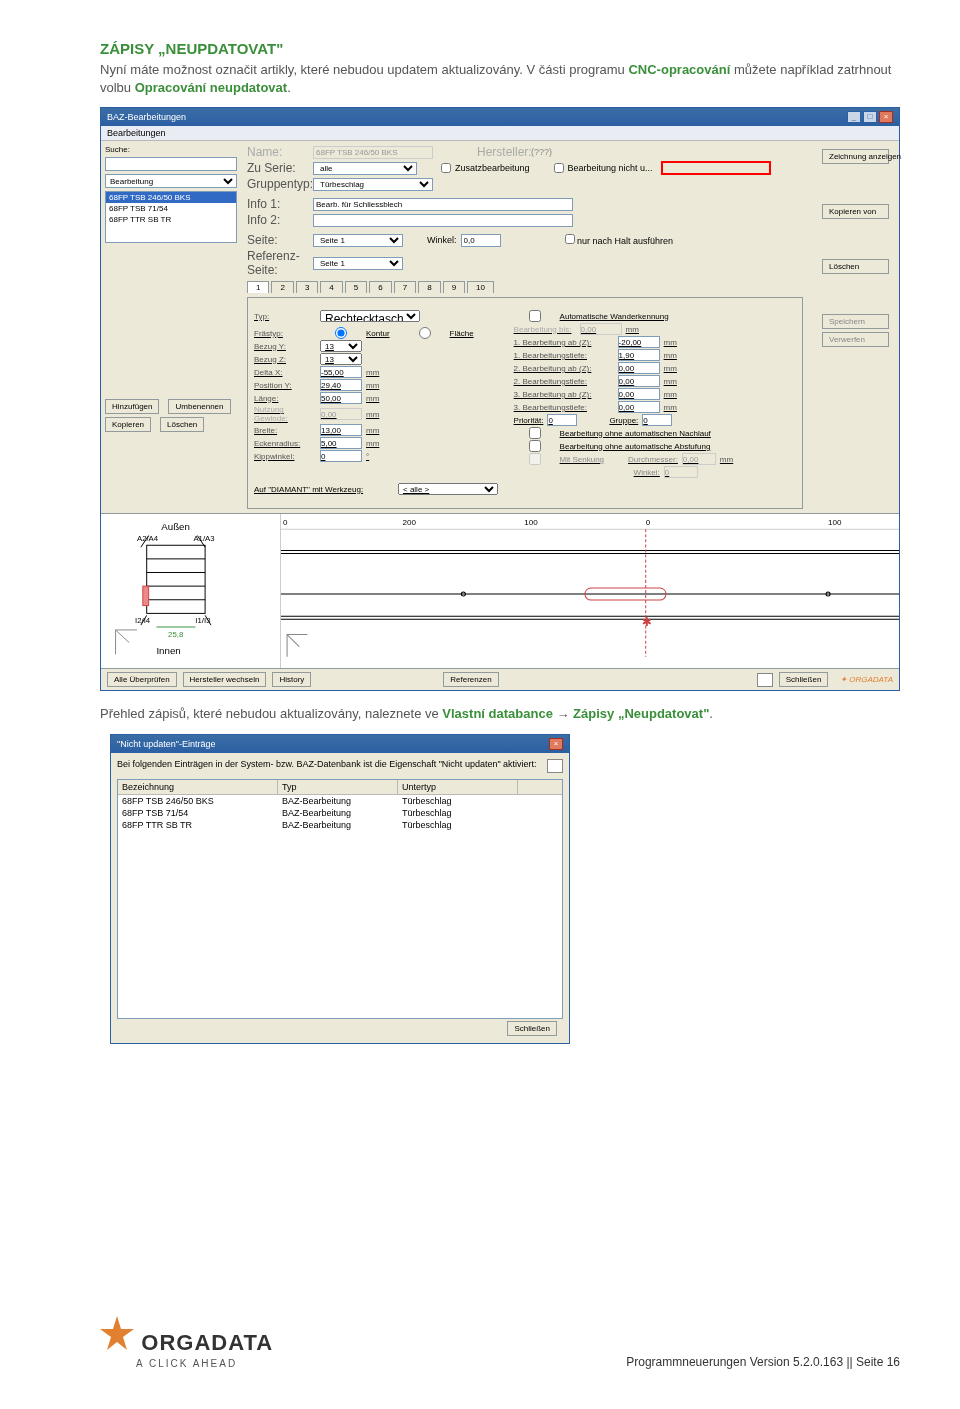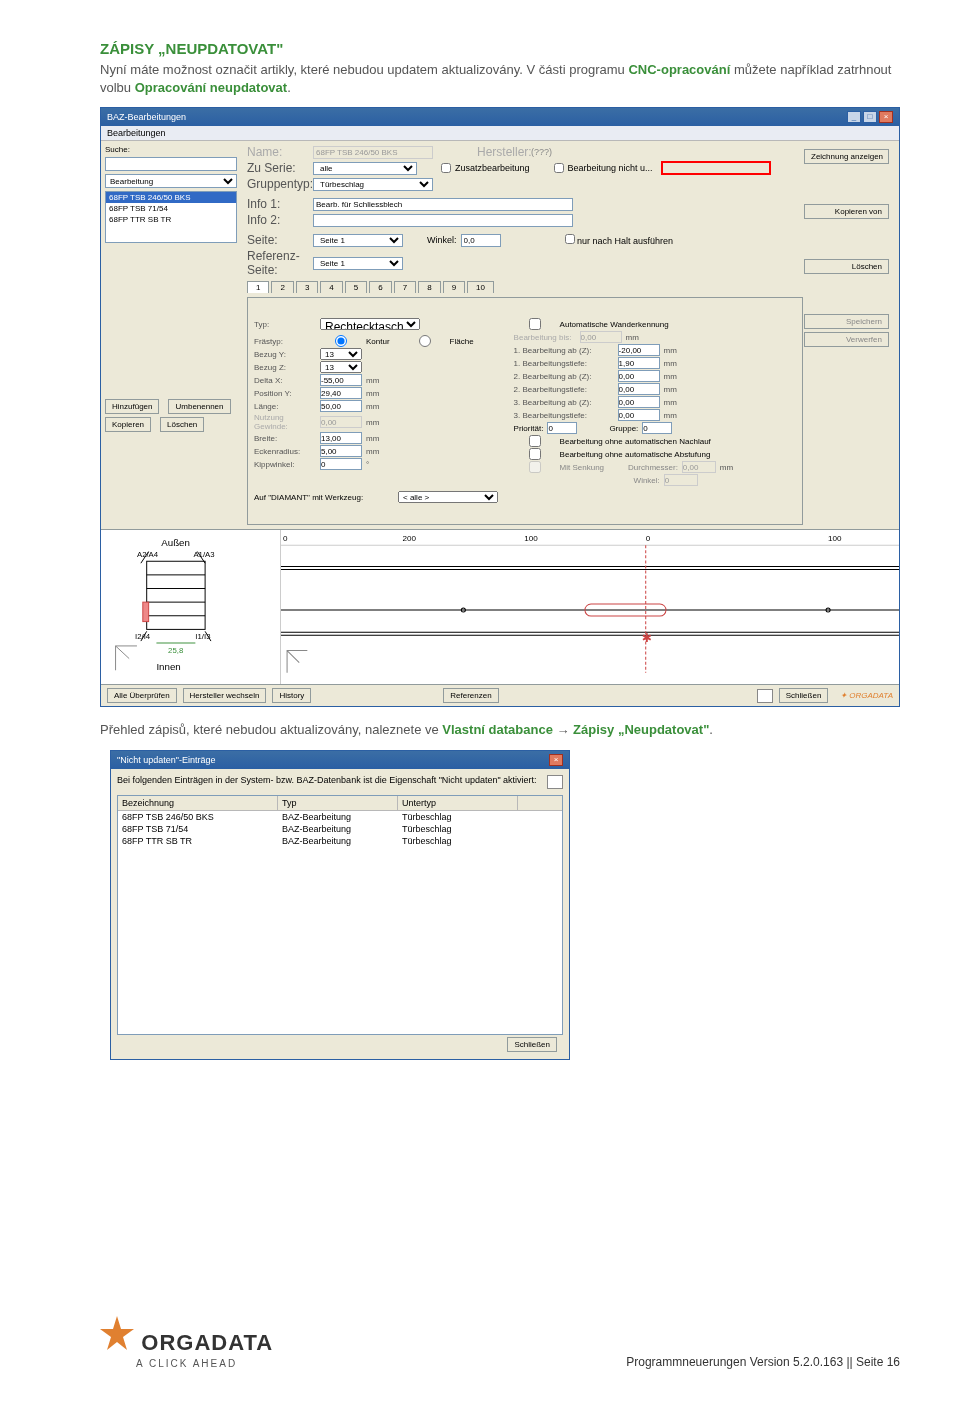--- a/index.html
+++ b/index.html
@@ -131,37 +131,38 @@
     border: 1px solid #919b9c;
     border-bottom: none;
     background: #ece9d8;
     padding: 1px 8px;
     font-size: 8px;
   }
   .tab.active { background: #fff; }
   .tabpanel {
     border: 1px solid #919b9c;
     background: #ece9d8;
-    padding: 20px 6px;
+    padding: 12px 6px;
+    text-decoration: underline;
   }
   .two-col { display: flex; gap: 40px; }
   .mini-row { display: flex; align-items: center; gap: 4px; margin-bottom: 1px; font-size: 8px; }
   .mini-row .ml { width: 62px; color: #555; }
   .mini-row .ml.dim { color: #aaa; }
   .mini-row input { width: 42px; height: 12px; border: 1px solid #7f9db9; font-size: 8px; }
   .unit { font-size: 8px; color: #555; width: 20px; }
   .right-actions {
     width: 90px;
     padding: 4px;
     display: flex;
     flex-direction: column;
     gap: 40px;
     align-items: flex-end;
   }
-  .right-actions .btn { width: 85px; text-align: right; }
+  .right-actions .btn { width: 67px; }
 
   .profile-area {
     border-top: 1px solid #919b9c;
     display: flex;
     height: 155px;
     background: #fff;
   }
   .profile-left {
     width: 180px;
     border-right: 1px solid #ccc;

